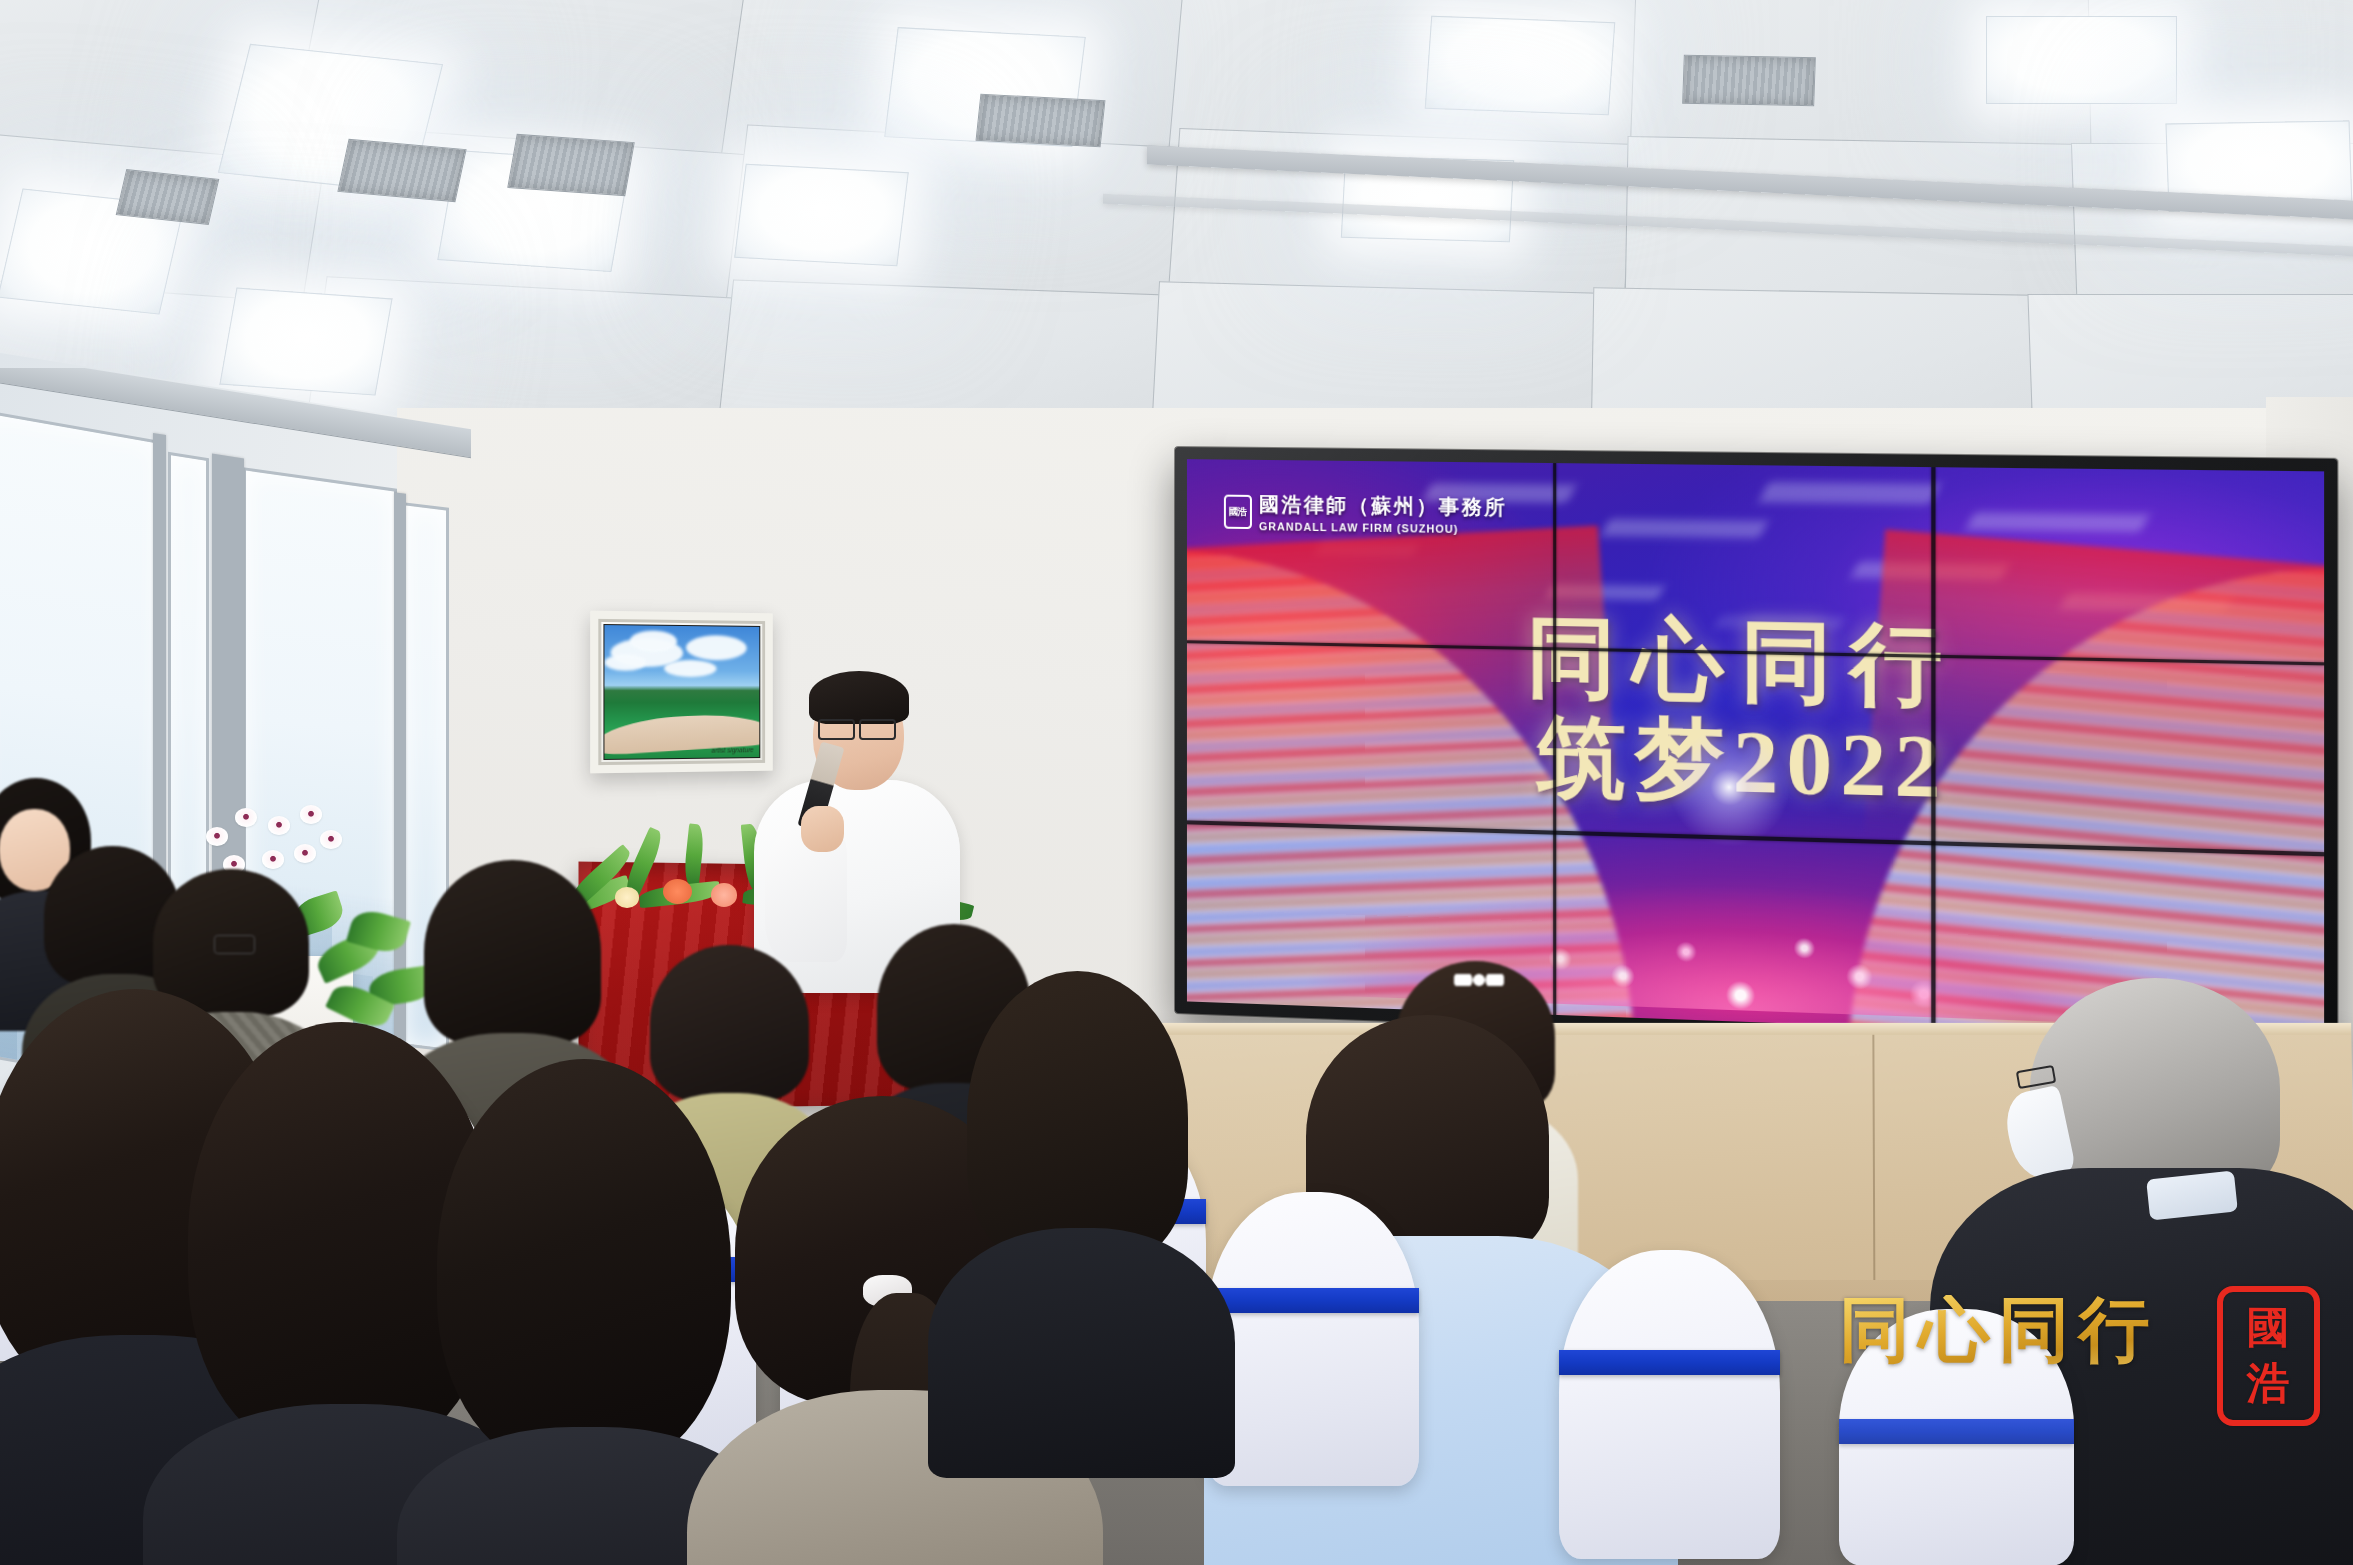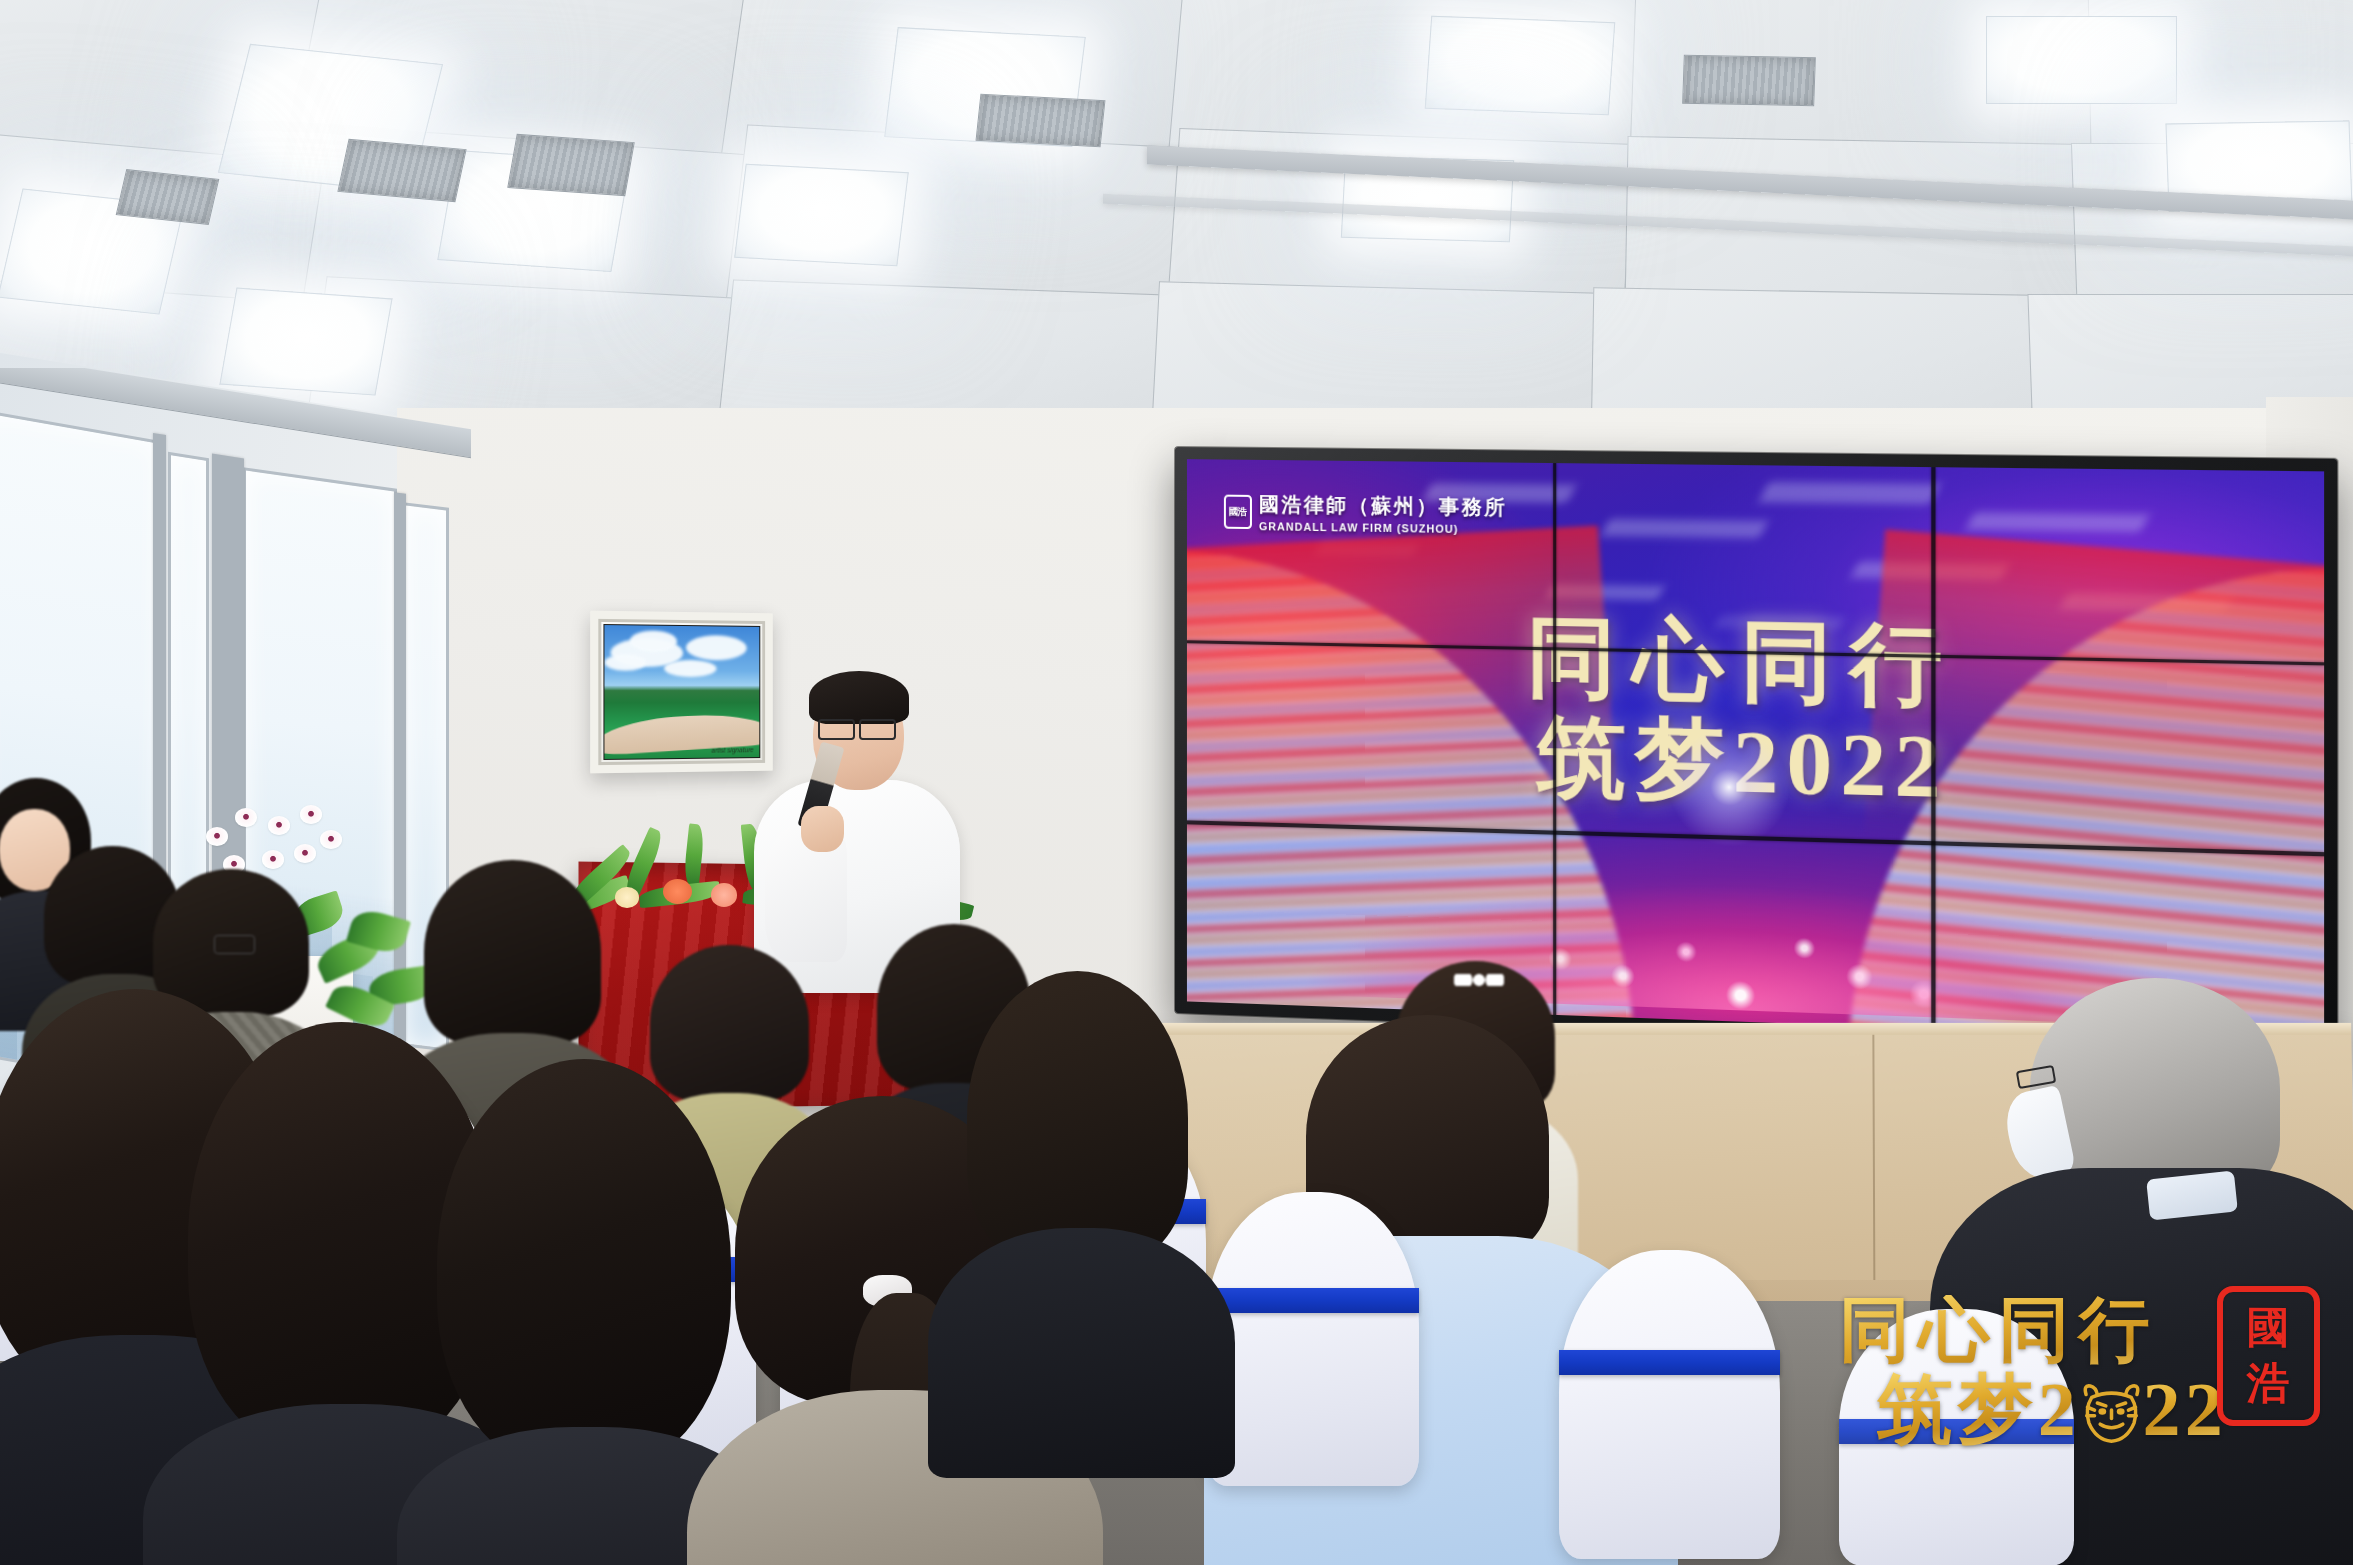--- a/index.html
+++ b/index.html
@@ -721,39 +721,20 @@
   </div>
 
   <div class="person" style="left:949px; top:971px; width:265px; height:456px;">
     <div style="position:absolute; left:17.7px; top:0; width:221px; height:294px;
          background:linear-gradient(162deg,#32271f,#130f0d); border-radius:52% 52% 34% 34%;"></div>
     <div class="body" style="left:-20.6px; top:257px; width:307px; height:250px; background:linear-gradient(170deg,#26282f,#121318);"></div>
   </div>
 
   <div class="watermark">
     <div class="wm-line wm-l1">同心同行</div>
-    <div class="wm-l2">
-      <span class="wm-line" style="font-size:76px; letter-spacing:4.4px;">筑梦2</span>
-      <span class="wm-tiger">
-        <svg viewBox="0 0 100 92" width="71" height="65" aria-hidden="true">
-          <g fill="none" stroke="#e0a92c" stroke-width="5" stroke-linecap="round" stroke-linejoin="round">
-            <path d="M14 22 Q10 8 20 10 Q28 12 30 22"></path>
-            <path d="M86 22 Q90 8 80 10 Q72 12 70 22"></path>
-            <path d="M22 26 Q50 14 78 26 Q88 42 82 62 Q72 86 50 88 Q28 86 18 62 Q12 42 22 26 Z"></path>
-            <path d="M30 34 L42 38 M70 34 L58 38"></path>
-            <path d="M50 44 L50 56"></path>
-            <path d="M34 64 Q50 74 66 64"></path>
-            <path d="M26 44 L16 40 M26 52 L15 52 M74 44 L84 40 M74 52 L85 52"></path>
-          </g>
-          <ellipse cx="37" cy="46" rx="5.5" ry="4.5" fill="#e0a92c"></ellipse>
-          <ellipse cx="63" cy="46" rx="5.5" ry="4.5" fill="#e0a92c"></ellipse>
-        </svg>
-      </span>
-      <span class="wm-line" style="font-size:76px; letter-spacing:4.4px;">22</span>
-    </div>
     <div class="wm-seal">
       <span>國</span>
       <span>浩</span>
     </div>
   </div>
 
 </div>
 
 
 </body></html>

